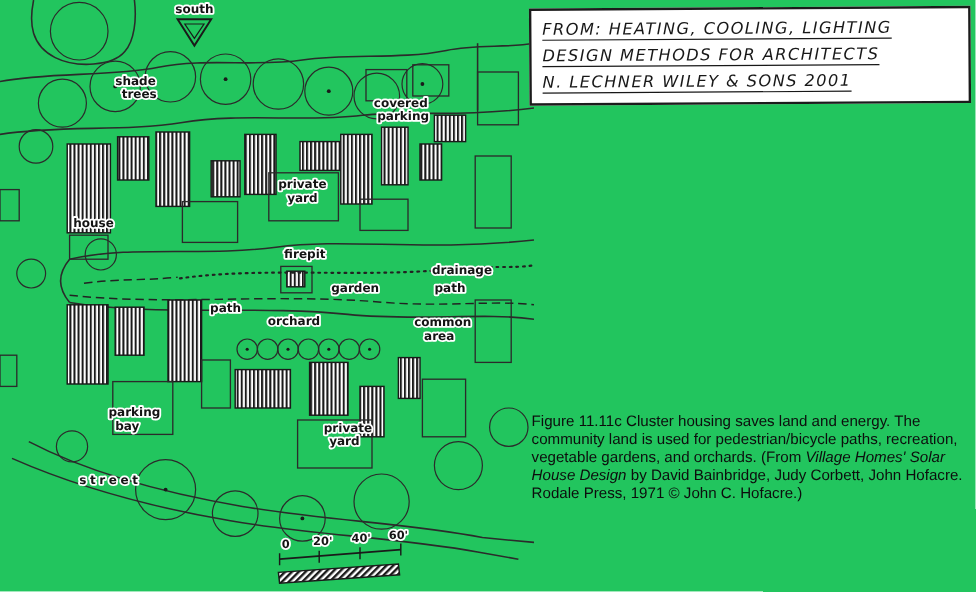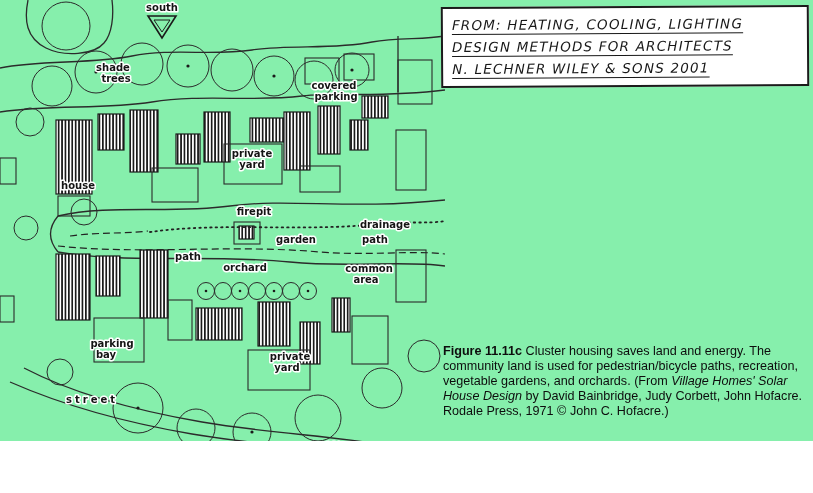--- a/index.html
+++ b/index.html
@@ -1,37 +1,37 @@
 <!DOCTYPE html>
 <html><head>
 <meta charset="utf-8">
 <style>
   html,body{margin:0;padding:0;background:#ffffff;}
-  .page{position:relative;width:813px;height:441px;background:#86efac;overflow:hidden;
+  .page{position:relative;width:813px;height:493px;background:#22c55e;overflow:hidden;
         font-family:"DejaVu Sans", sans-serif;color:#111;}
   .plan{position:absolute;left:0;top:0;width:445px;height:493px;}
   .plan svg{display:block;}
 
   
   .lbl{font-family:"DejaVu Sans", sans-serif;font-size:10px;font-weight:bold;fill:#141414;
        text-anchor:middle;paint-order:stroke;stroke:#ffffff;stroke-width:3px;stroke-linejoin:round;}
   .lbl-s{font-size:9.5px;}
 
   
   .note-box{position:absolute;left:441px;top:6px;width:346px;height:72px;
             border:2px solid #1b1b1b;padding:5px 9px 0;transform:rotate(-0.35deg);background:#fff;}
   .note-line{font-family:"DejaVu Sans", sans-serif;font-style:italic;font-weight:500;
              font-size:13.5px;line-height:22px;letter-spacing:1.2px;color:#181818;
              white-space:nowrap;text-decoration:underline;text-underline-offset:4px;
              text-decoration-thickness:1px;}
 
   
   .caption{position:absolute;left:443px;top:344px;width:366px;margin:0;
            font-family:"Liberation Sans", sans-serif;font-size:12.6px;line-height:15px;color:#0d0d0d;}
-  .caption b{font-weight:bold;}
+  .caption b{font-weight:normal;}
   .caption i{font-style:italic;}
 </style>
 </head>
 <body>
 
 <div class="page">
 
   <div class="plan">
     <svg width="445" height="493" viewBox="0 0 445 493">
       <defs>

